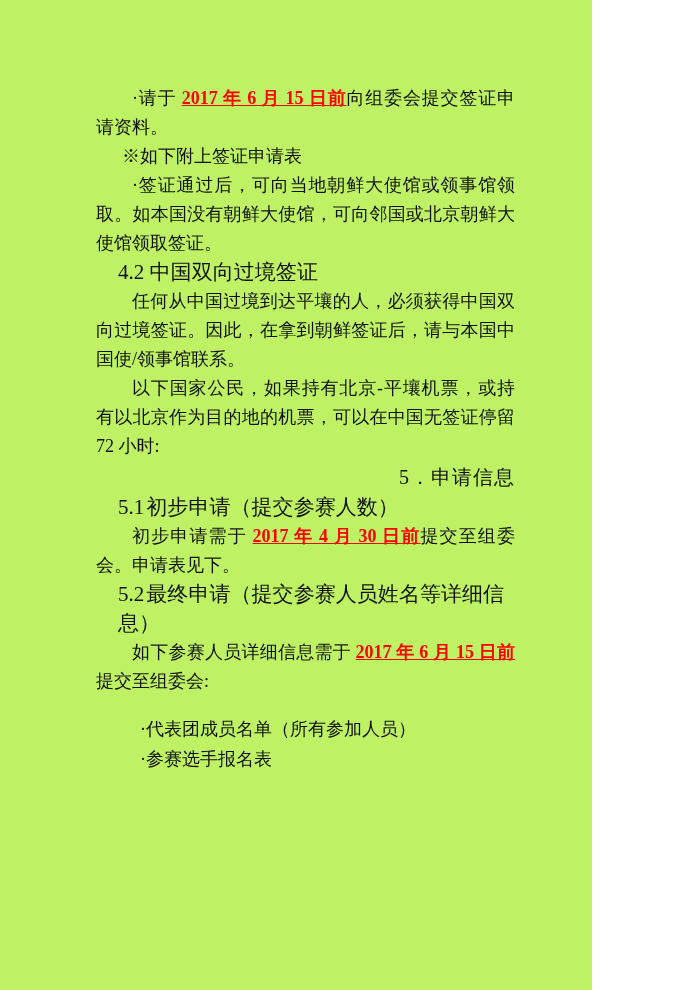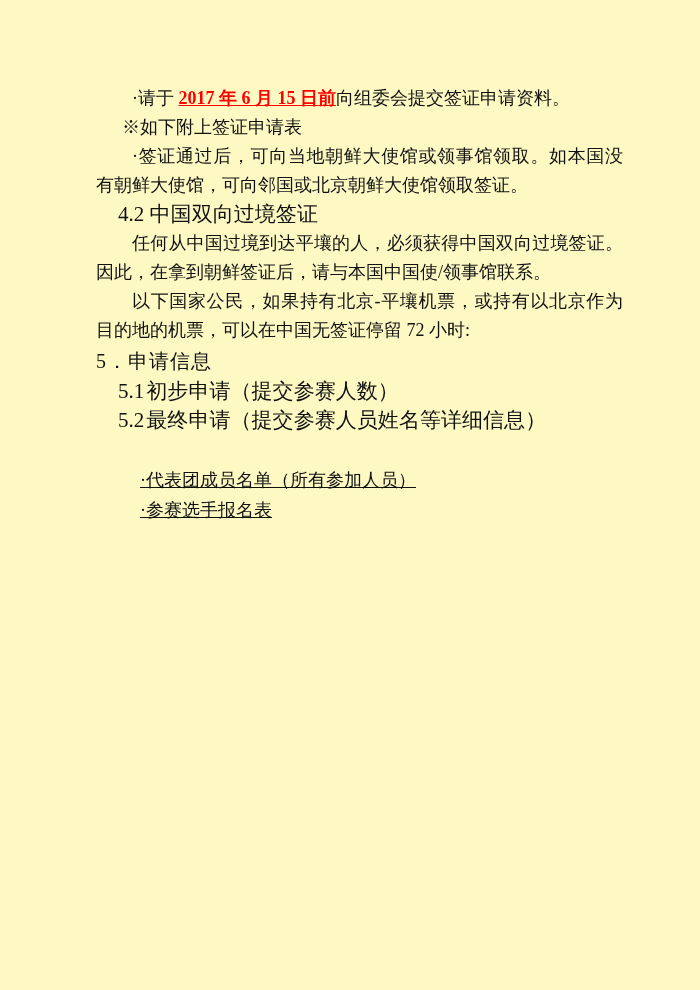--- a/index.html
+++ b/index.html
@@ -2,23 +2,23 @@
 <html><head>
 <meta charset="utf-8">
 <style>
   html, body {
     margin: 0;
     padding: 0;
     background: #ffffff;
   }
   .page {
     position: relative;
-    width: 700px;
+    width: 592px;
     height: 990px;
-    background: #fef9c3;
+    background: #bef264;
     box-sizing: border-box;
     padding: 84px 77px 0 96px;
     font-family: "Liberation Serif", "DejaVu Serif", serif;
     font-size: 18px;
     line-height: 29px;
     color: #111111;
     overflow: hidden;
   }
   .page p, .page h2, .page h3 {
     margin: 0;
@@ -43,26 +43,26 @@
     font-weight: bold;
     padding-left: 22px;
   }
   .sub-heading .num { margin-right: 2px; }
   .transit-heading { margin-top: 28px; }
   .main-heading {
     margin-top: 20px;
     font-size: 20px;
     line-height: 32px;
     font-weight: bold;
-    text-align: left;
+    text-align: right;
     letter-spacing: 1px;
   }
   .sub1-heading { margin-top: 25px; }
   .sub2-heading { margin-top: 46px; }
-  .bullet-list { margin-top: 30px; text-decoration: underline; }
+  .bullet-list { margin-top: 18px; }
   .bullet-item {
     line-height: 30px;
     padding-left: 44px;
   }
 </style>
 </head>
 <body>
 
 <div class="page">
 
@@ -76,22 +76,24 @@
 
   <p class="body indent">任何从中国过境到达平壤的人，必须获得中国双向过境签证。因此，在拿到朝鲜签证后，请与本国中国使/领事馆联系。</p>
 
   <p class="body indent">以下国家公民，如果持有北京-平壤机票，或持有以北京作为目的地的机票，可以在中国无签证停留 72 小时:</p>
 
 
   <h2 class="main-heading">5．申请信息</h2>
 
   <h3 class="sub-heading sub1-heading"><span class="num">5.1</span><span>初步申请（提交参赛人数）</span></h3>
 
+  <p class="body indent"><span>初步申请需于 </span><span class="red-deadline">2017 年 4 月 30 日前</span><span>提交至组委会。申请表见下。</span></p>
 
   <h3 class="sub-heading sub2-heading"><span class="num">5.2</span><span>最终申请（提交参赛人员姓名等详细信息）</span></h3>
 
+  <p class="body indent"><span>如下参赛人员详细信息需于 </span><span class="red-deadline">2017 年 6 月 15 日前</span><span>提交至组委会:</span></p>
 
   <div class="bullet-list">
     <p class="bullet-item">·代表团成员名单（所有参加人员）</p>
     <p class="bullet-item">·参赛选手报名表</p>
   </div>
 
 </div>
 
 </body></html>

